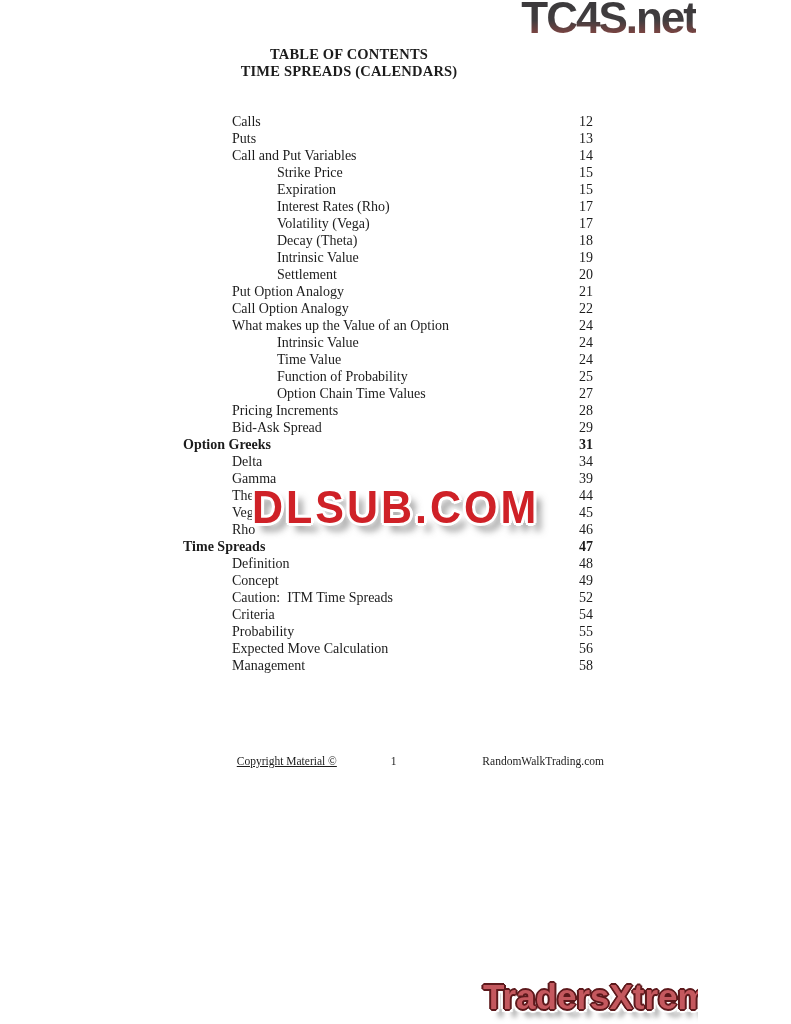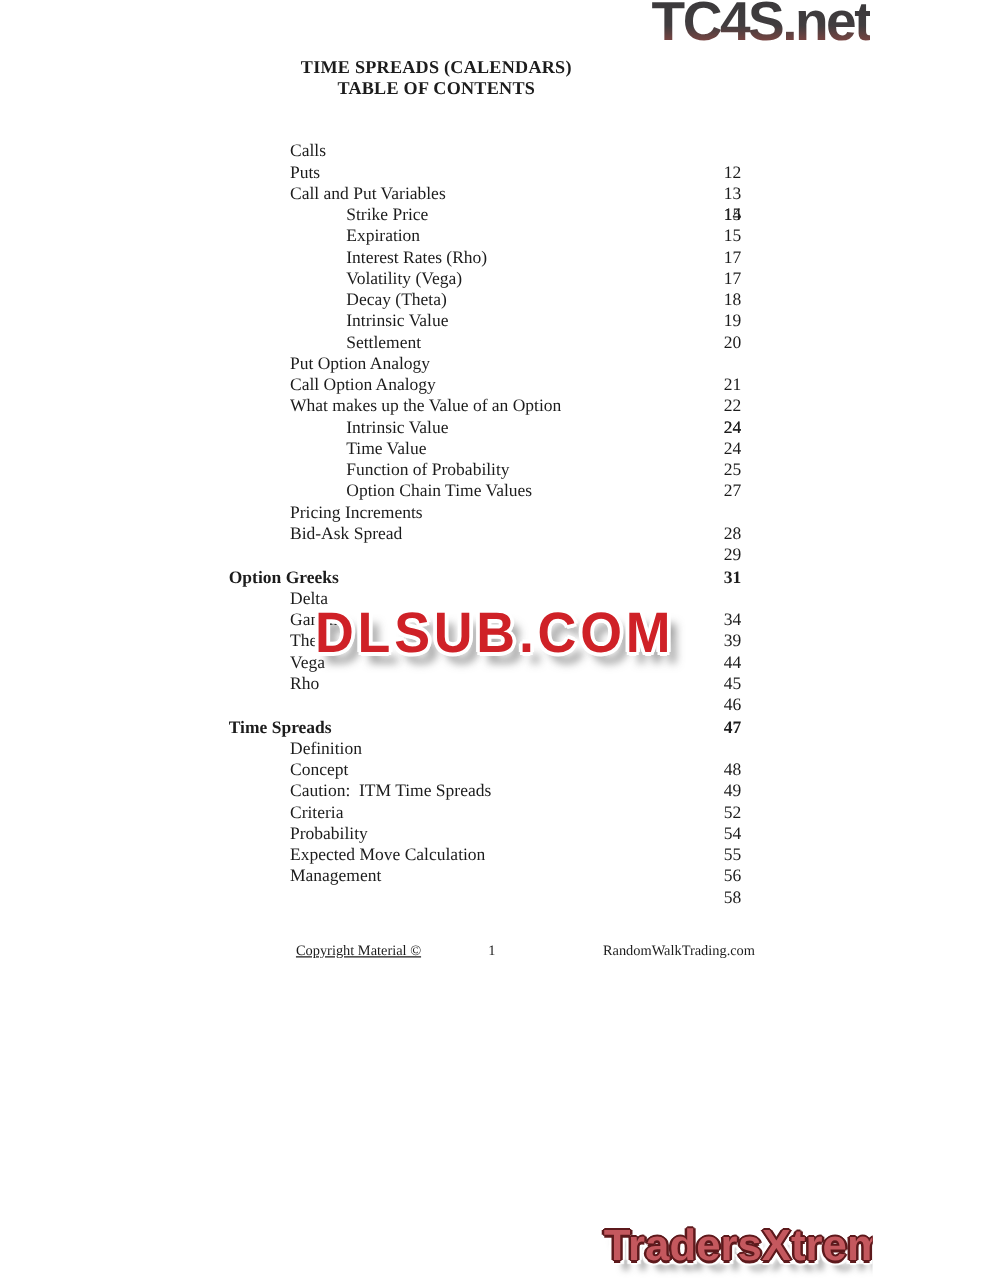--- a/index.html
+++ b/index.html
@@ -30,25 +30,25 @@
     font-size:14.5px; line-height:17px;
     letter-spacing:0.2px;
   }
 
   
   .toc {
     position:absolute; left:183px; top:113px; width:410px;
     font-size:14px;
   }
   .toc-row { display:flex; height:17px; line-height:17px; }
-  .toc-row.sec { font-weight:bold; margin-top:18px; }
+  .toc-row.sec { font-weight:bold; }
   .toc-row.sec:first-child { margin-top:0; }
   .toc-label { flex:1; white-space:pre; }
   .toc-page { text-align:right; }
-  .ind-1 { padding-left:49px;flex-direction:column; }
+  .ind-1 { padding-left:49px; }
   .ind-2 { padding-left:94px; }
 
   
   .wm-dlsub {
     position:absolute; left:252px; top:483px;
     font-family:"Liberation Sans", sans-serif;
     font-weight:bold; font-size:43px; letter-spacing:3px;
     color:#cf2127;
     text-shadow:
       -3px 0 0 #ffffff, 3px 0 0 #ffffff, 0 -3px 0 #ffffff, 0 3px 0 #ffffff,
@@ -86,22 +86,22 @@
   .footer .f-right { text-align:right; }
 </style>
 </head>
 <body>
 
 <div class="page">
 
   <div class="wm-tc4s">TC4S.net</div>
 
   <div class="title-block">
+    <div>TABLE OF CONTENTS</div>
     <div>TIME SPREADS (CALENDARS)</div>
-    <div>TABLE OF CONTENTS</div>
   </div>
 
   <div class="toc" id="toc">
       <div class="toc-row item ind-1">
         <span class="toc-label">Calls</span>
         <span class="toc-page">12</span>
       </div>
       <div class="toc-row item ind-1">
         <span class="toc-label">Puts</span>
         <span class="toc-page">13</span>

